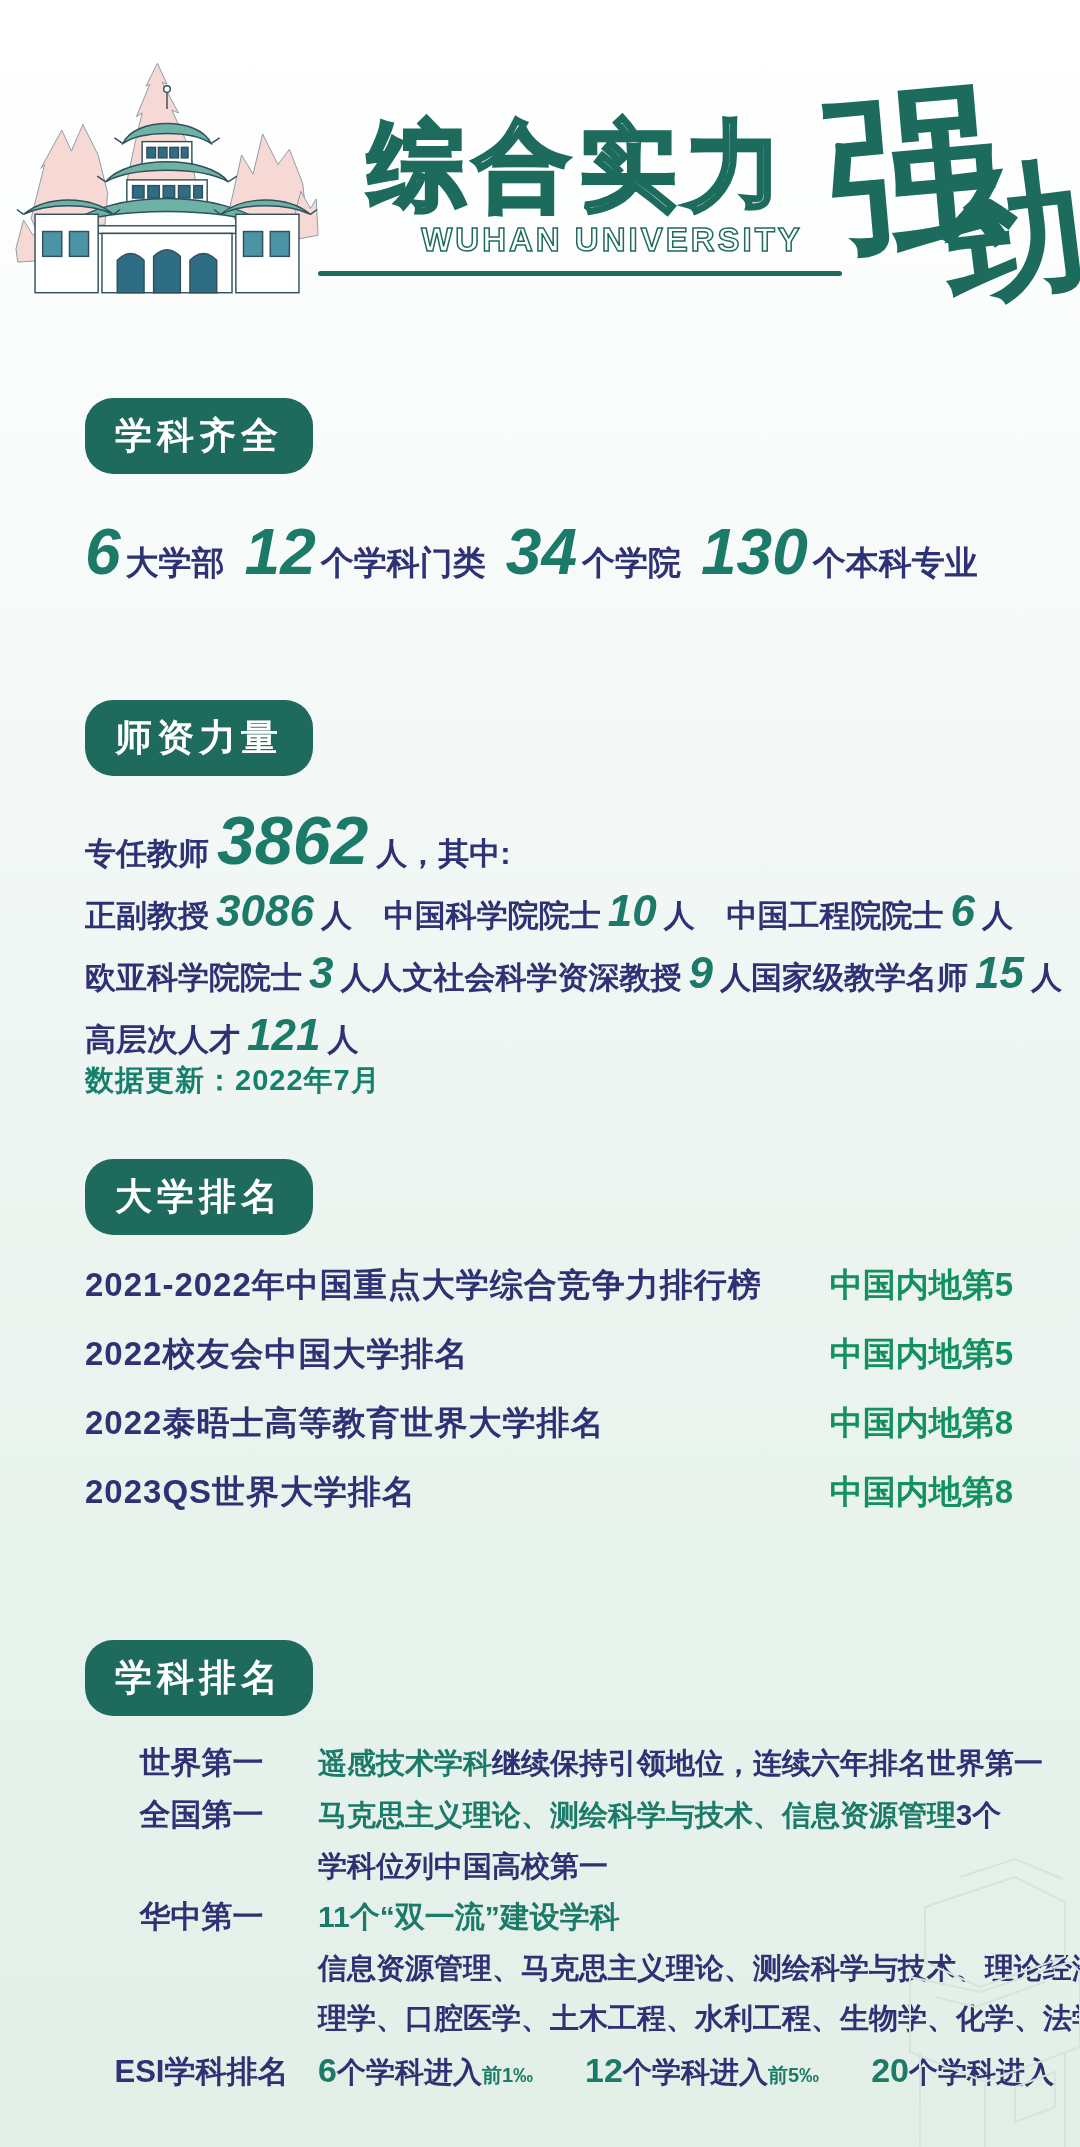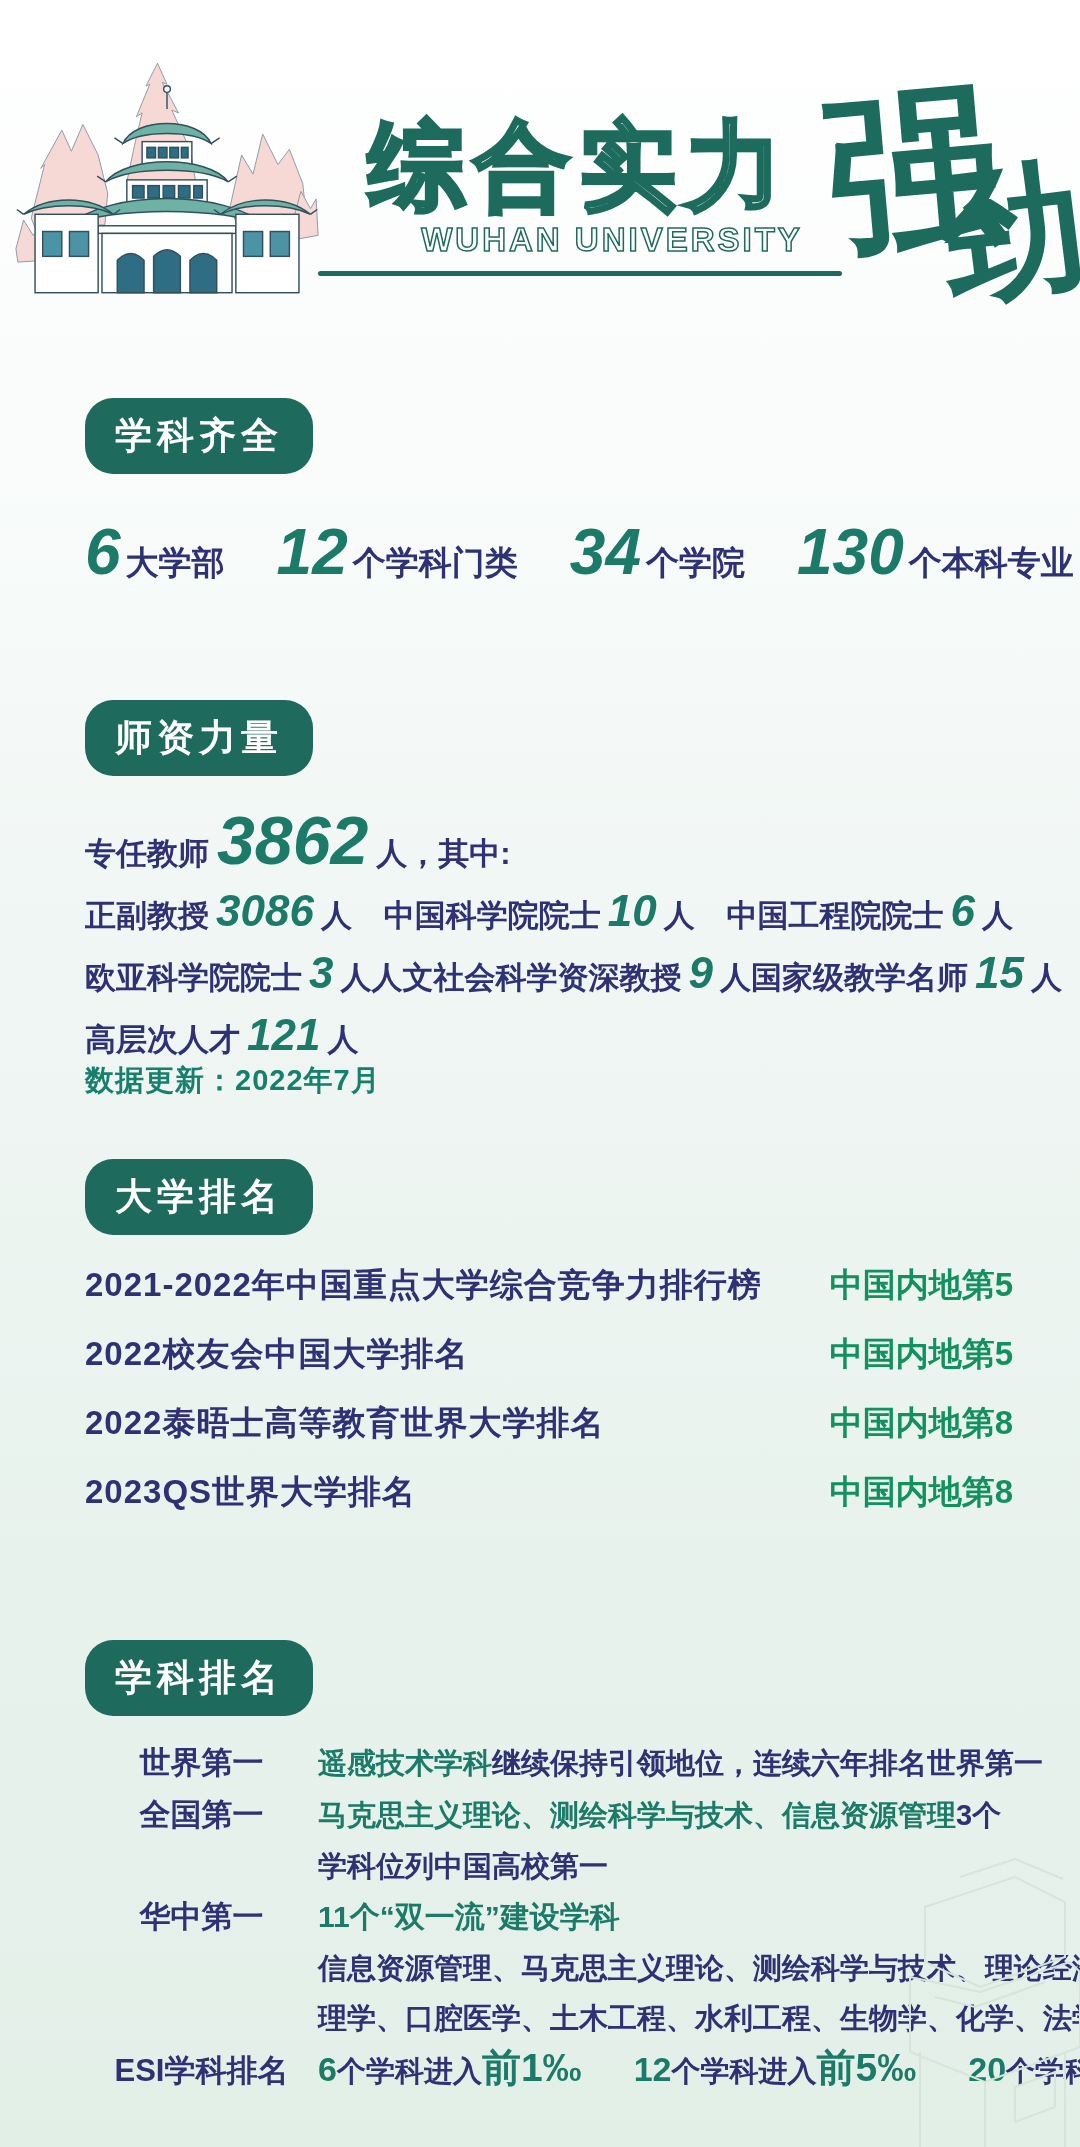--- a/index.html
+++ b/index.html
@@ -25,21 +25,21 @@
   .strong-2{left:938px;top:158px;font-size:146px;transform:rotate(-7deg);}
   
   .sec{position:absolute;left:85px;width:928px;}
   #sec1{top:398px}#sec2{top:700px}#sec3{top:1159px}#sec4{top:1640px}
   .badge{
     display:inline-block;background:#1e6a5c;color:#ffffff;font-size:37px;font-weight:700;
     letter-spacing:5px;padding:16px 30px;border-radius:28px;line-height:1.2;
   }
   .num{font-style:italic;font-weight:800;color:#1b7a68;line-height:1;}
   
-  .stats-row{display:flex;align-items:baseline;gap:52px;margin-top:46px;white-space:nowrap;}
+  .stats-row{display:flex;align-items:baseline;gap:20px;margin-top:46px;white-space:nowrap;}
   .stat-unit{font-size:33px;font-weight:700;color:#2e3174;margin-left:5px;}
   .stat-num{font-size:64px;}
   
   .lead-row{display:flex;align-items:baseline;margin-top:30px;white-space:nowrap;}
   .flabel{font-size:31px;font-weight:700;color:#2e3174;}
   .lead-num{font-size:68px;margin:0 8px;}
   .frow{display:flex;justify-content:space-between;align-items:baseline;margin-top:14px;white-space:nowrap;}
   .fitem{display:flex;align-items:baseline;}
   .fnum{font-size:44px;margin:0 7px;}
   .last-frow{display:flex;justify-content:space-between;align-items:baseline;margin-top:14px;white-space:nowrap;flex-direction:column;}
@@ -52,21 +52,21 @@
   
   .subj{margin-top:26px;}
   .srow{display:flex;align-items:baseline;margin-bottom:10px;white-space:nowrap;}
   .slabel{flex:0 0 233px;font-size:31px;font-weight:800;color:#2e3174;text-align:center;}
   .scontent{flex:1;font-size:29px;font-weight:600;color:#2e3174;line-height:40px;}
   .hl{color:#1b7a68;font-weight:700;}
   .central-row .scontent .hl{font-size:30px;font-weight:800;}
   .esi-group{display:inline-flex;align-items:baseline;margin-right:44px;}
   .esi-num{font-size:34px;color:#1b7a68;font-weight:800;}
   .esi-mid{font-size:29px;color:#2e3174;font-weight:700;}
-  .esi-pct{font-size:39px;color:#1b7a68;font-weight:800;}
+  .esi-pct{font-size:20px;color:#1b7a68;font-weight:800;margin-top:7px;}
   .sketch-svg{position:absolute;right:0;bottom:0;}
 </style>
 </head>
 <body>
 
 <div class="poster">
 
   <svg class="building-svg" width="306" height="250" viewBox="0 0 320 250" fill="none">
 
     <g fill="#f6d8d4" stroke="#8b9aa3" stroke-width="1">

